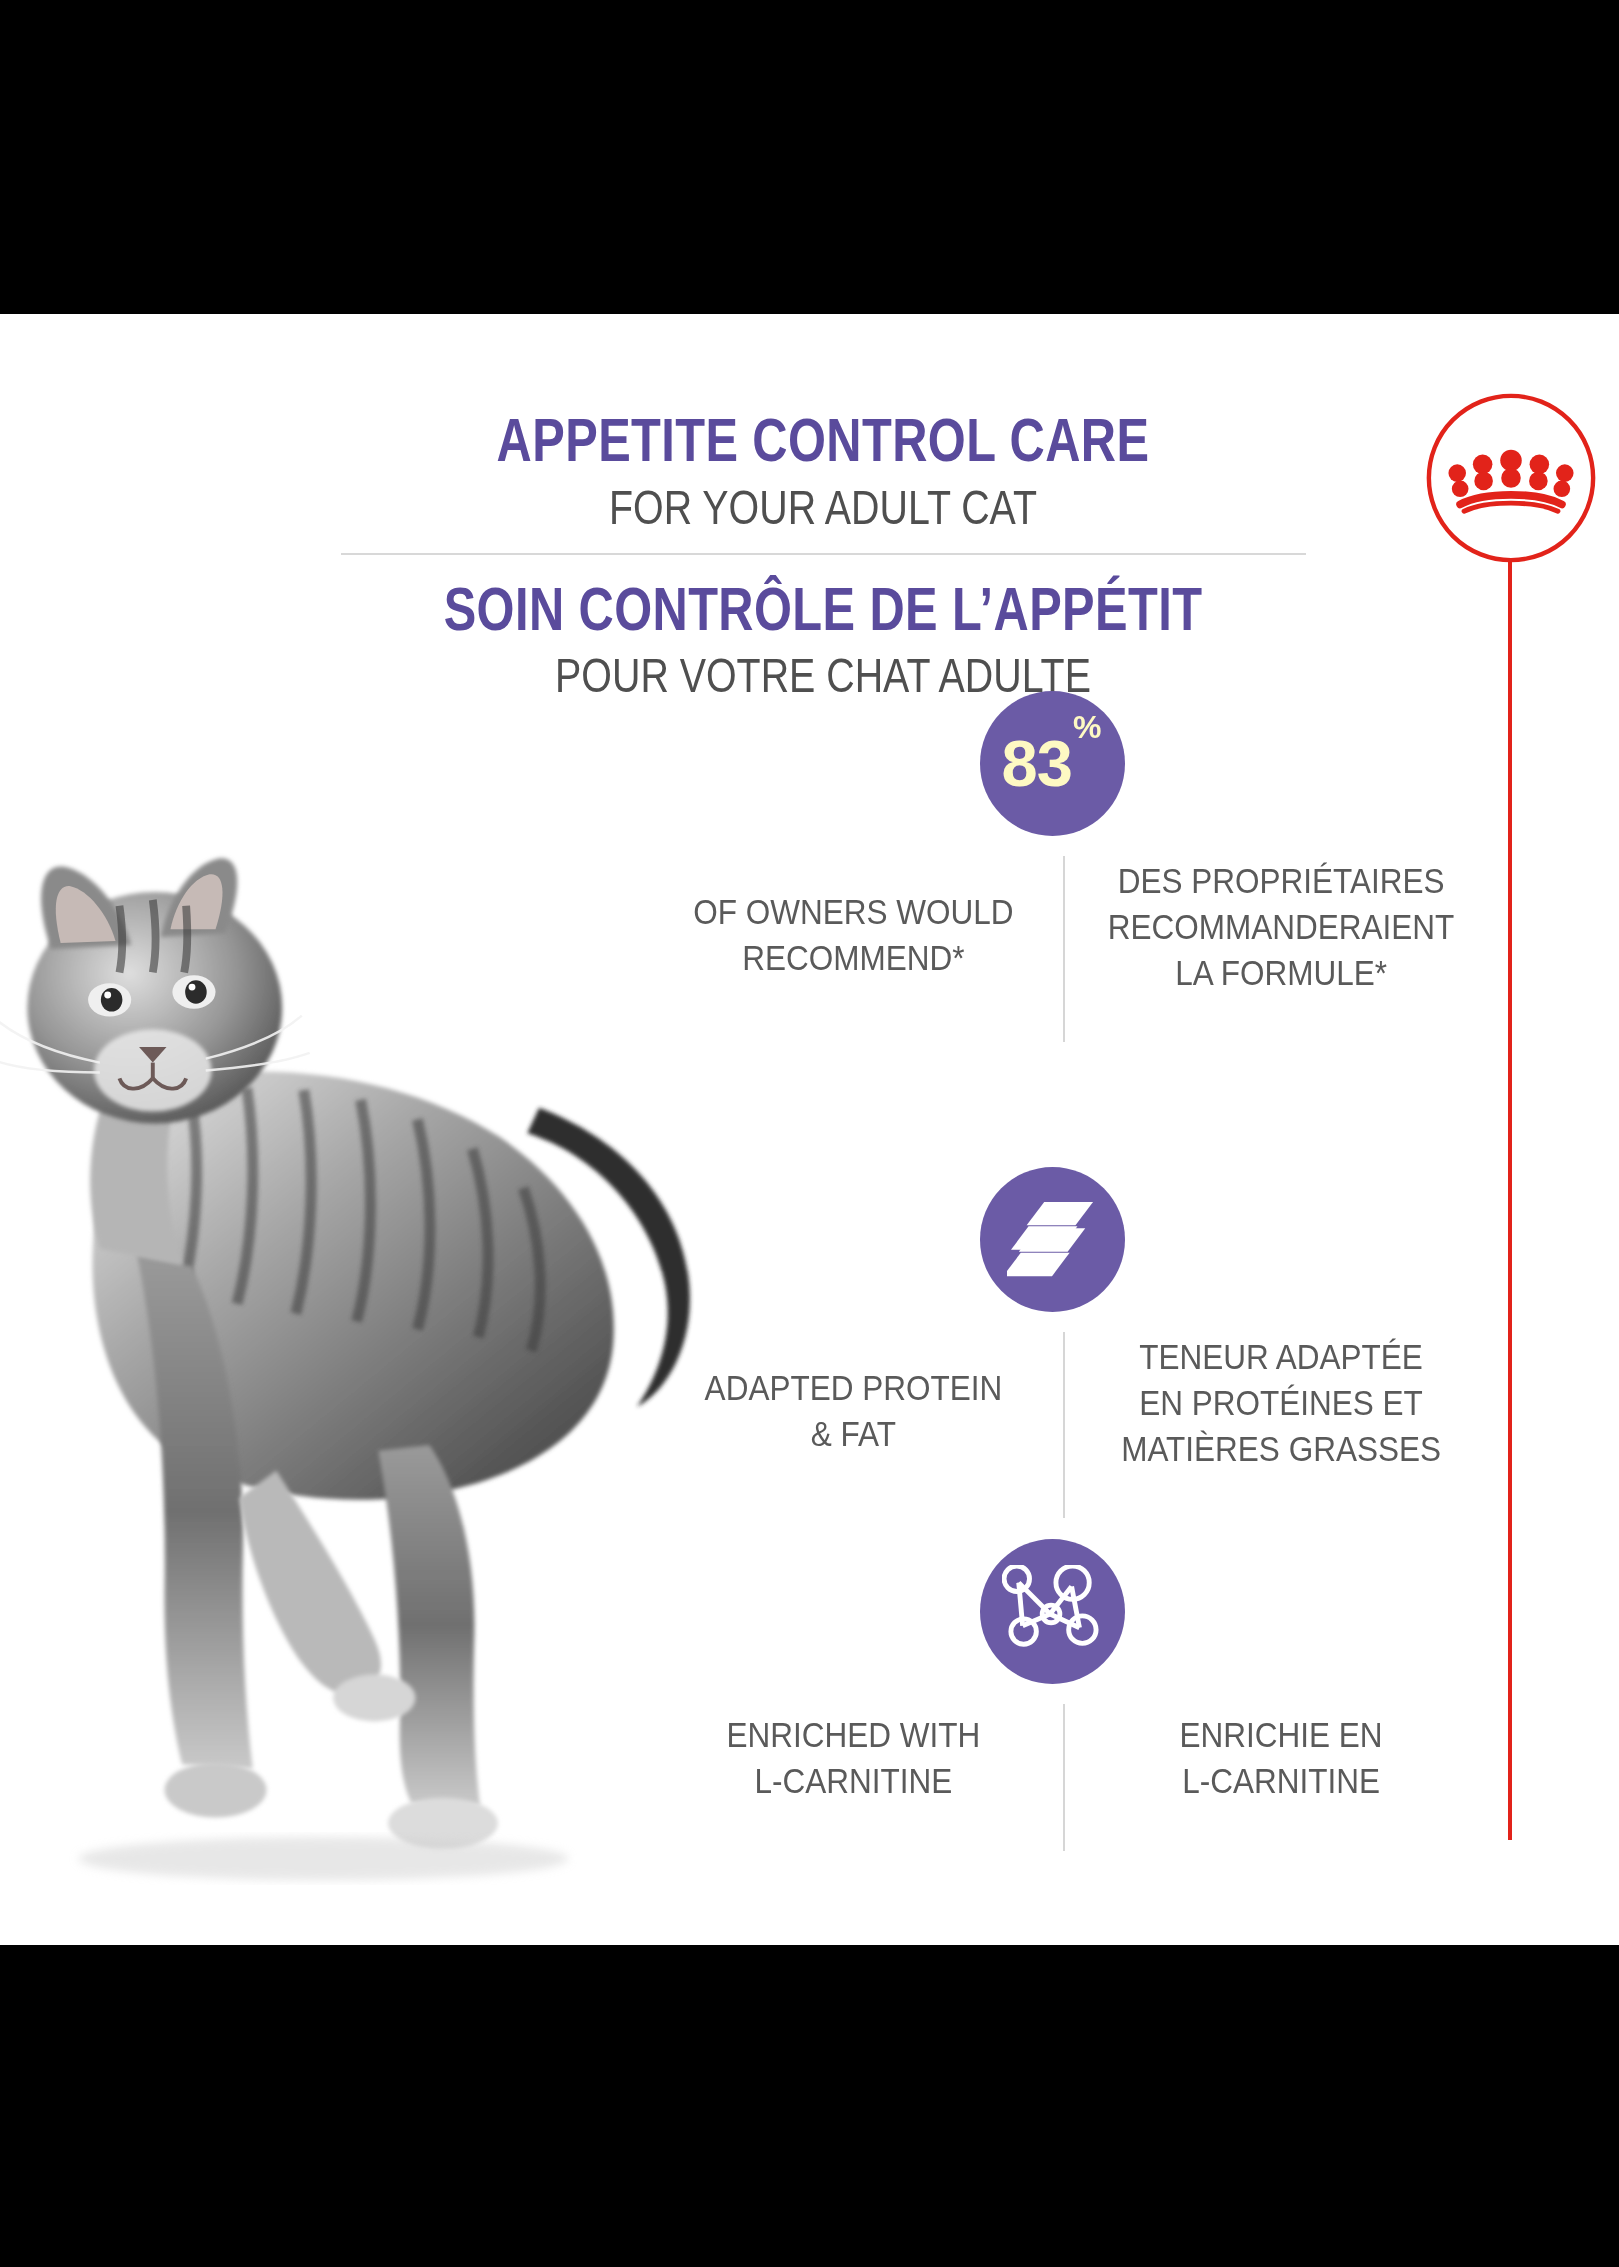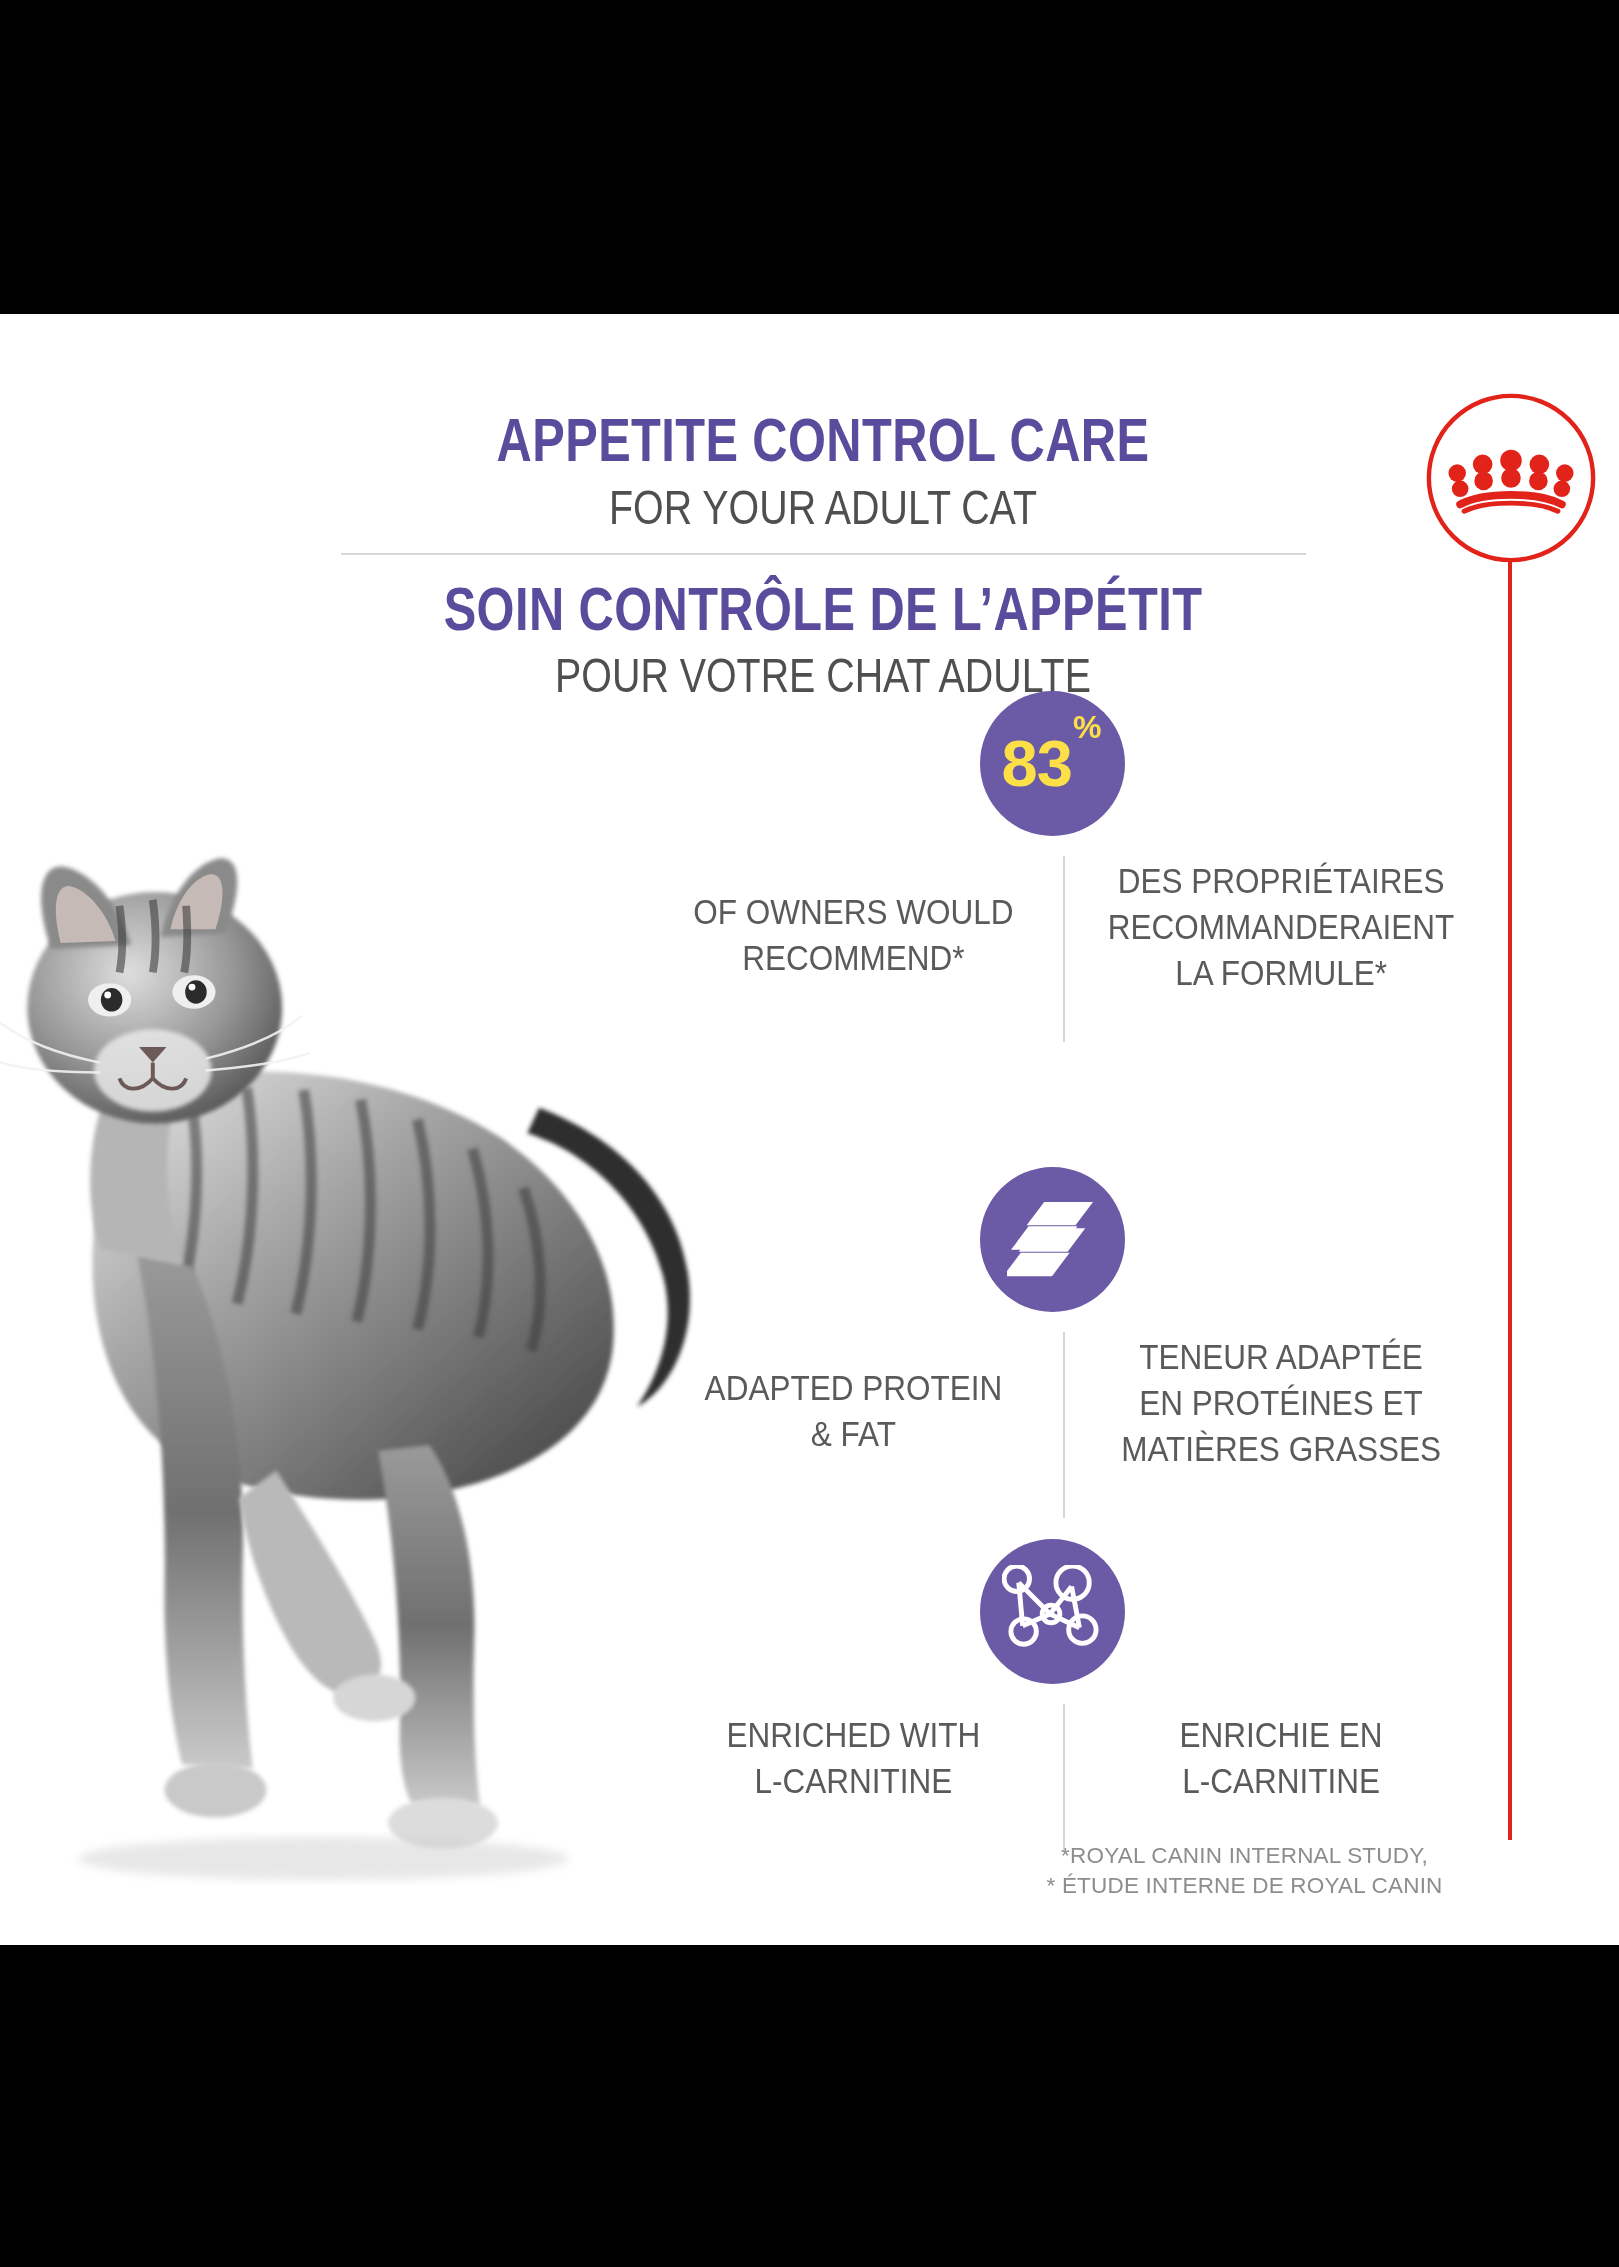--- a/index.html
+++ b/index.html
@@ -142,21 +142,21 @@
     height: 145px;
     border-radius: 50%;
     background: #6b5ba6;
     display: flex;
     align-items: center;
     justify-content: center;
   }
   .badge svg { display: block; }
 
   .badge-pct {
-    color: #fde047;
+    color: #fef9c3;
     font-size: 65px;
     font-weight: 700;
     line-height: 1;
     letter-spacing: -1px;
     position: relative;
     left: -2px;
   }
   .badge-pct sup {
     font-size: 32px;
     font-weight: 700;
@@ -403,24 +403,20 @@
           </div>
           <div class="benefit-text col-fr" style="padding-top:5.9px;">
             <div>ENRICHIE EN</div>
             <div>L-CARNITINE</div>
           </div>
         </div>
       </div>
 
     </div>
 
-    <div id="footnote">
-      <div>*ROYAL CANIN INTERNAL STUDY,</div>
-      <div>* ÉTUDE INTERNE DE ROYAL CANIN</div>
-    </div>
 
   </div>
 
   <div id="logo-wrap">
     <svg viewBox="0 0 180 180" xmlns="http://www.w3.org/2000/svg">
       <circle cx="90" cy="90" r="84" fill="none" stroke="#e2231a" stroke-width="4.5"></circle>
       <g fill="#e2231a">
 
         <circle cx="90" cy="72" r="11"></circle>
         <circle cx="61" cy="76" r="10"></circle>

